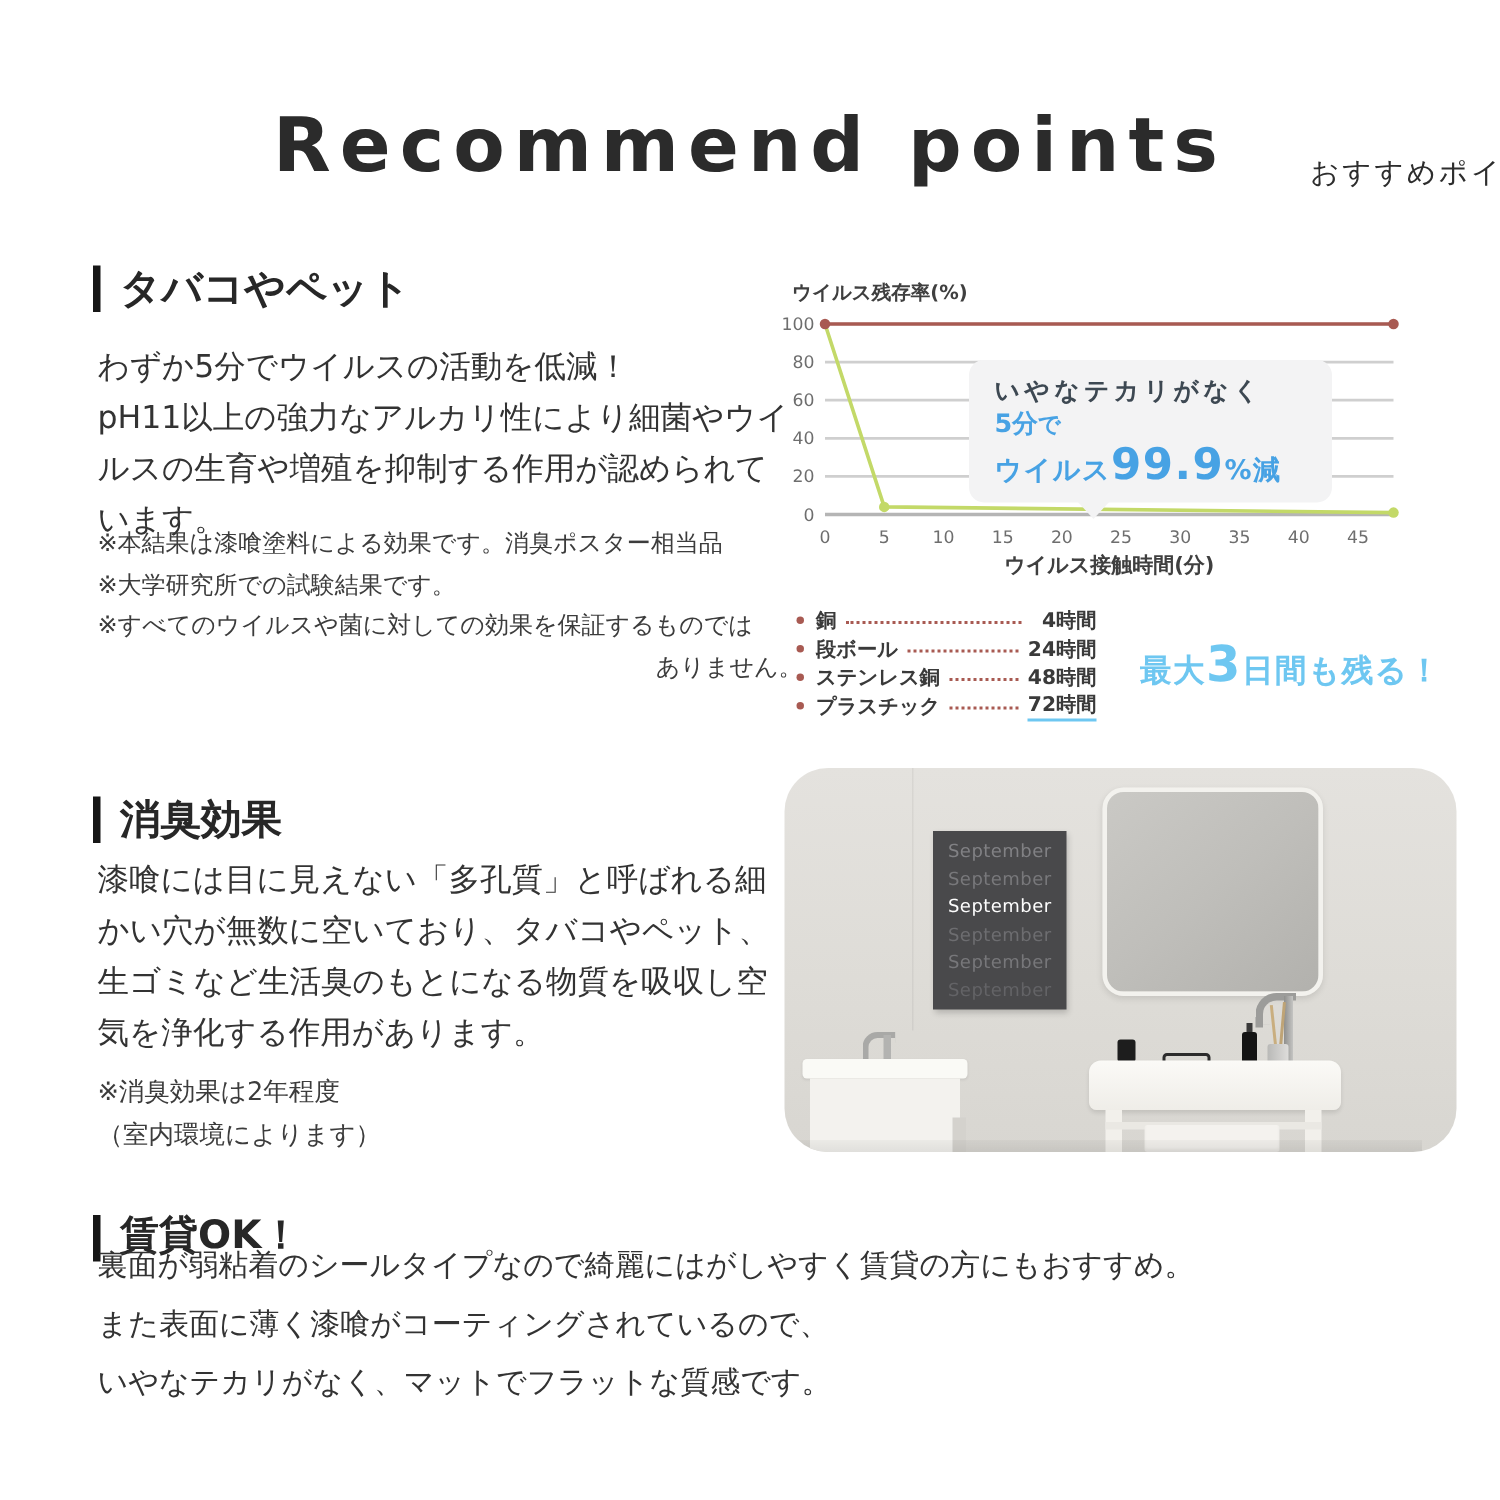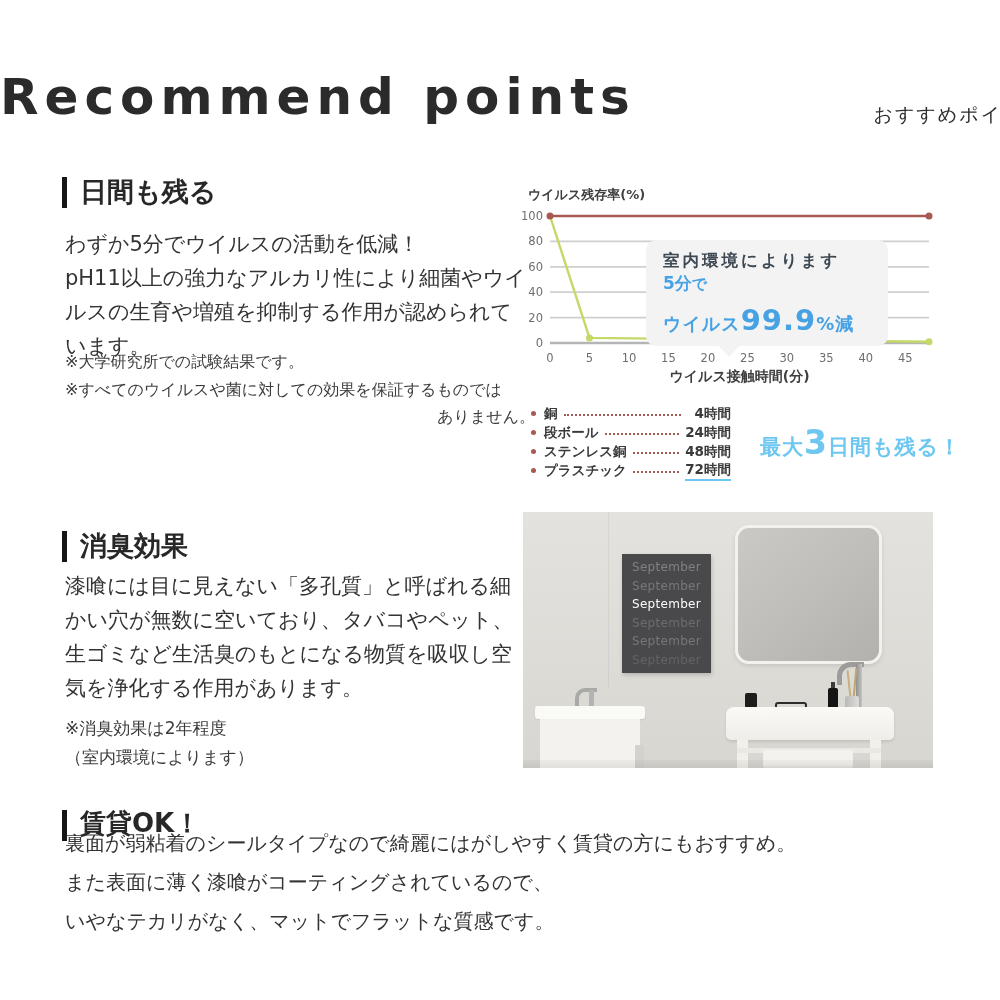--- a/index.html
+++ b/index.html
@@ -3,21 +3,21 @@
 <meta charset="utf-8">
 <style>
   html,body{margin:0;padding:0;}
   body{
     width:1000px;height:1000px;background:#ffffff;
     font-family:"DejaVu Sans","Liberation Sans",sans-serif;
     color:#333;position:relative;overflow:hidden;
   }
 
   
-  .page-title{position:absolute;top:34px;left:0;width:1000px;
+  .page-title{position:absolute;top:34px;left:0;width:1000px;text-align:center;
     font-size:50px;font-weight:bold;letter-spacing:6px;color:#2b2b2b;}
   .page-subtitle{position:absolute;top:102px;left:0;width:1000px;text-align:right;
     font-size:19px;letter-spacing:2px;color:#2d2d2d;margin-left:45px;}
 
   
   .sec-heading{position:absolute;display:flex;align-items:center;gap:13px;
     font-size:27px;font-weight:bold;color:#272727;}
   .sec-heading .bar{width:5px;height:31px;background:#161616;flex:none;}
   #h-virus{left:62px;top:152px;}
   #h-deo{left:62px;top:506px;}
@@ -38,21 +38,21 @@
   .chart-col{position:absolute;left:528px;top:186px;width:430px;height:212px;}
   .chart-ylabel{position:absolute;left:0;top:0;font-size:13px;font-weight:bold;color:#3f3f3f;}
   #virus-chart{position:absolute;left:0;top:20px;overflow:visible;}
   .chart-xlabel{position:absolute;left:22px;top:182px;width:379px;text-align:center;
     font-size:14px;font-weight:bold;color:#3f3f3f;}
 
   .chart-tooltip{position:absolute;left:118px;top:54px;width:208px;
     background:var(--tooltip-bg);border-radius:10px;padding:10px 17px 11px;z-index:3;}
   .tt-line1{font-size:16.5px;font-weight:bold;color:#3d4852;letter-spacing:3px;}
   .tt-line2{line-height:1.0;margin-top:3px;}
-  .tt-line3{line-height:1.0;margin-top:14px;}
+  .tt-line3{line-height:1.0;margin-top:3px;}
   .tt-big{font-size:17px;font-weight:bold;color:var(--accent-blue);}
   .tt-big2{font-size:29px;font-weight:bold;color:var(--accent-blue);letter-spacing:1px;}
   .tt-sm{font-size:15px;font-weight:bold;color:var(--accent-blue);}
   .tt-mid{font-size:18px;font-weight:bold;color:var(--accent-blue);letter-spacing:1px;}
   .tt-tail{position:absolute;left:72px;bottom:-11px;width:0;height:0;
     border:11px solid transparent;border-top:12px solid var(--tooltip-bg);border-bottom:none;}
 
   
   .legend{position:absolute;left:531px;top:404px;width:200px;}
   .legend-row{display:flex;align-items:center;height:19px;
@@ -62,22 +62,22 @@
   .legend-row .leader{flex:1;height:0;border-bottom:2px dotted var(--line-red);
     margin:0 6px;transform:translateY(1px);}
   .legend-row .value{flex:none;min-width:44px;text-align:right;}
   .legend-row .value.underlined{border-bottom:2px solid var(--light-blue);}
 
   .max-callout{position:absolute;left:760px;top:426px;display:flex;align-items:baseline;
     color:var(--light-blue);font-weight:bold;font-size:21px;line-height:1;letter-spacing:1px;}
   .max-callout .max-big{font-size:33px;}
 
   
-  .photo{position:absolute;left:523px;top:512px;width:410px;height:256px;overflow:hidden;
-    background:linear-gradient(180deg,#e4e2de 0%,#dedcd7 55%,#d8d6d1 100%);}
+  .photo{position:absolute;left:523px;top:512px;width:448px;height:256px;overflow:hidden;
+    background:linear-gradient(180deg,#e4e2de 0%,#dedcd7 55%,#d8d6d1 100%);border-radius:29px;}
   .photo *{position:absolute;}
   .wall-seam{left:85px;top:0;width:1px;height:175px;background:rgba(0,0,0,0.05);}
   .photo-floorline{left:0;top:248px;width:425px;height:8px;
     background:linear-gradient(180deg,rgba(0,0,0,0.03),rgba(0,0,0,0.08));}
   .poster{left:99px;top:42px;width:89px;height:119px;background:var(--poster-bg);
     display:flex;flex-direction:column;justify-content:center;
     box-shadow:1px 2px 4px rgba(0,0,0,0.18);position:absolute;}
   .poster-line{position:static;font-size:12px;line-height:18.5px;text-align:center;
     color:#77777a;letter-spacing:0.3px;}
   .poster-line:nth-child(1){color:#818184;}
@@ -122,29 +122,30 @@
 </head>
 <body>
 
 <div>
 
   <h1 class="page-title">Recommend points</h1>
   <div class="page-subtitle">おすすめポイント</div>
 
   <h2 class="sec-heading" id="h-virus">
     <span class="bar"></span>
-    <span>日間も残る</span>
+    <span>タバコやペット</span>
   </h2>
 
   <p class="body-text" id="virus-body">
     <span>わずか5分でウイルスの活動を低減！</span><br>
     <span>pH11以上の強力なアルカリ性により細菌やウイルスの生育や増殖を抑制する作用が認められています。</span>
   </p>
 
   <div class="notes">
+    <div>※本結果は漆喰塗料による効果です。消臭ポスター相当品</div>
     <div>※大学研究所での試験結果です。</div>
     <div>※すべてのウイルスや菌に対しての効果を保証するものでは</div>
     <div class="indent">ありません。</div>
   </div>
 
   <div class="chart-col">
     <div class="chart-ylabel">ウイルス残存率(%)</div>
     <svg id="virus-chart" width="430" height="162" viewBox="0 0 430 162">
         <line x1="22" x2="401" y1="137" y2="137" stroke="#b5b5b5" stroke-width="2.4"></line>
         <text x="15" y="141" text-anchor="end" font-size="11.5" fill="#6e6e6e">0</text>
@@ -171,21 +172,21 @@
         <polyline points="22,10 61.479166666666664,131.92 401,135.73" fill="none" stroke="#c3d968" stroke-width="2.4" stroke-linejoin="round" stroke-linecap="round"></polyline>
         <circle cx="61.479166666666664" cy="131.92" r="3.5" fill="#c3d968"></circle>
         <circle cx="401" cy="135.73" r="3.5" fill="#c3d968"></circle>
         <polyline points="22,10 401,10" fill="none" stroke="#a85a52" stroke-width="2.4" stroke-linejoin="round" stroke-linecap="round"></polyline>
         <circle cx="22" cy="10" r="3.5" fill="#a85a52"></circle>
         <circle cx="401" cy="10" r="3.5" fill="#a85a52"></circle>
       </svg>
     <div class="chart-xlabel">ウイルス接触時間(分)</div>
 
     <div class="chart-tooltip">
-      <div class="tt-line1">室内環境によります</div>
+      <div class="tt-line1">いやなテカリがなく</div>
       <div class="tt-line2">
         <span class="tt-big">5分</span><span class="tt-sm">で</span>
       </div>
       <div class="tt-line3">
         <span class="tt-mid">ウイルス</span><span class="tt-big2">99.9</span><span class="tt-mid">%減</span>
       </div>
       <div class="tt-tail"></div>
     </div>
   </div>
 

